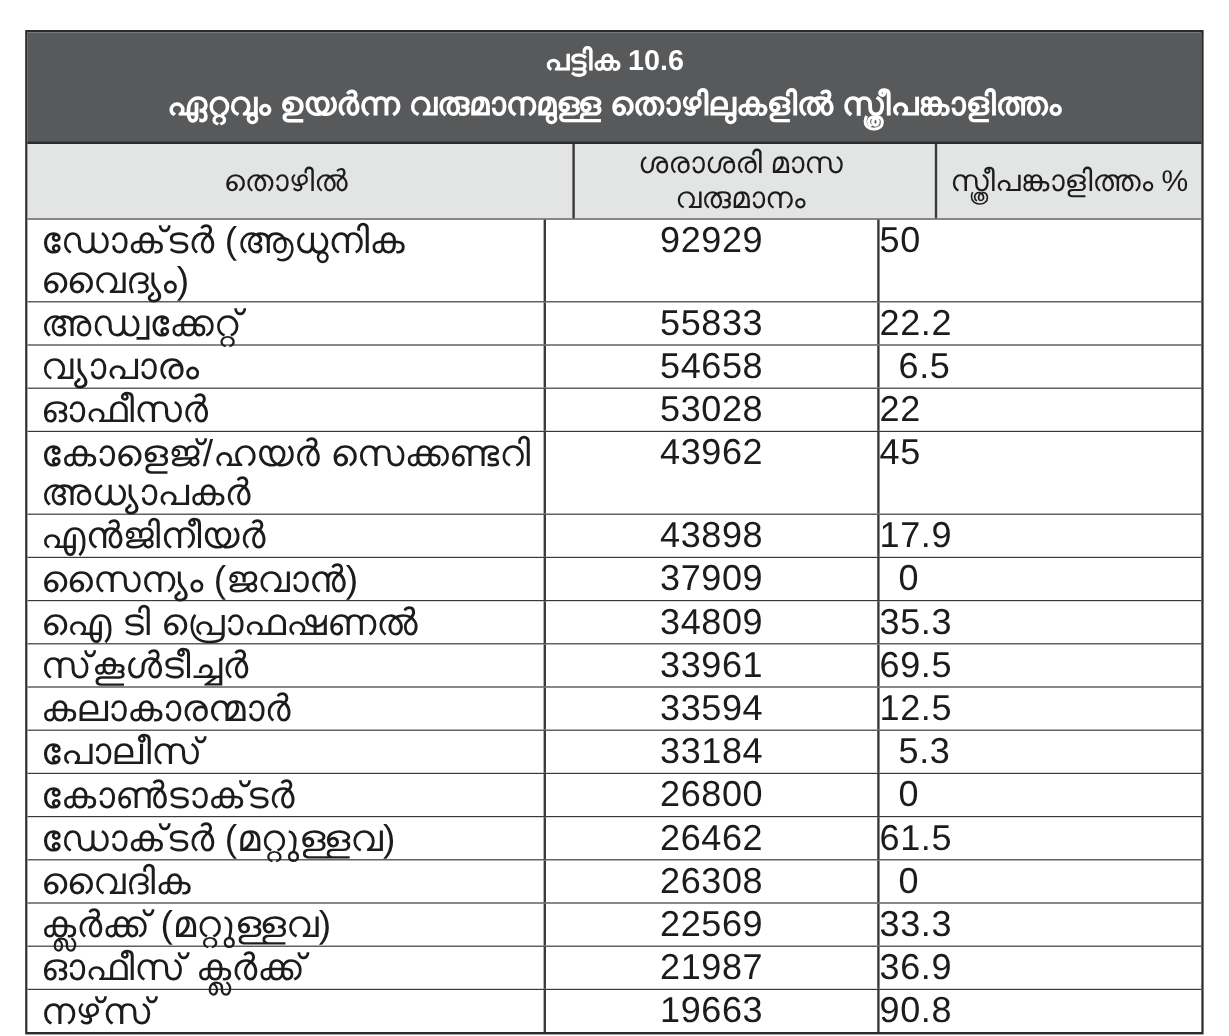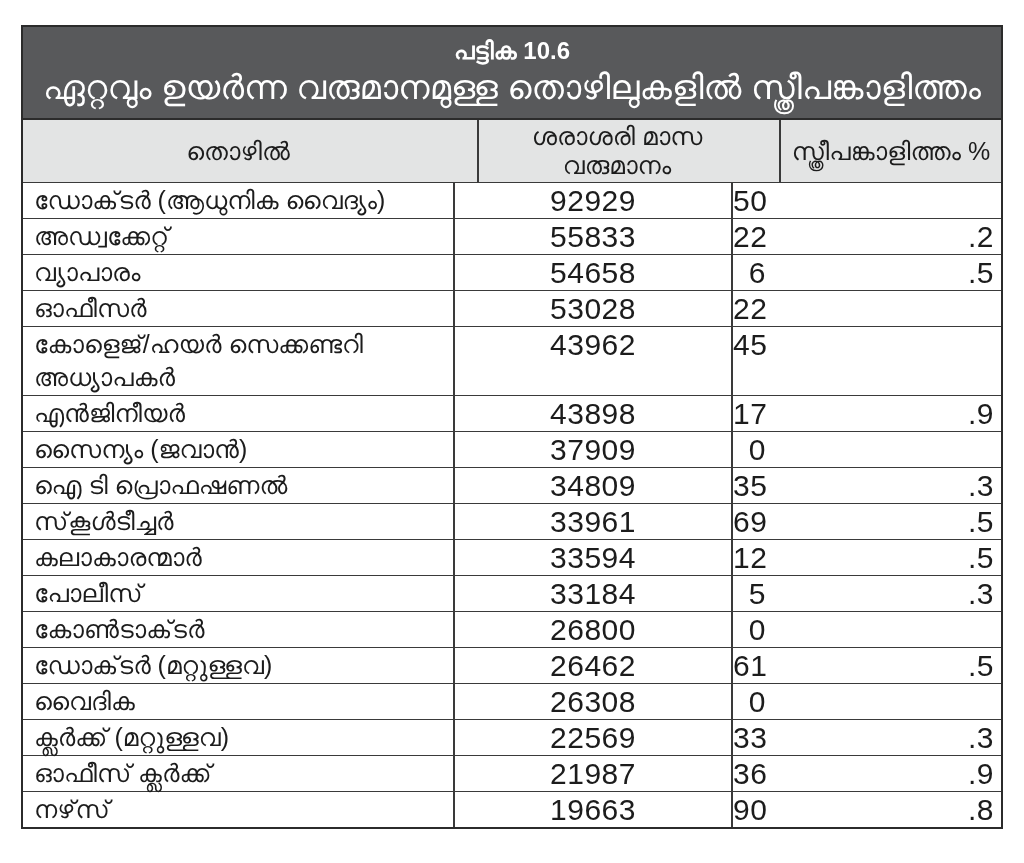--- a/index.html
+++ b/index.html
@@ -29,23 +29,23 @@
     text-align: center;
     padding: 7px 10px 11px 10px;
     border-bottom: 2px solid var(--border_dark, #2b2b2b);
   }
   .title-line1 {
     font-size: 24px;
     line-height: 33px;
     font-weight: 600;
   }
   .title-line2 {
-    font-size: 34px;
+    font-size: 27px;
     line-height: 40px;
-    font-weight: 400;
+    font-weight: 700;
   }
   .grid-row {
     display: grid;
     grid-template-columns: 430px 278px 1fr;
   }
   .header-row {
     background: var(--header_bg, #e3e4e4);
     color: var(--text_color, #1c1c1c);
     height: 62px;
     gap: 24px;
@@ -58,41 +58,41 @@
     font-size: 25px;
     line-height: 29px;
     text-align: center;
   }
   .body-row {
     border-top: 1px solid var(--border_mid, #3a3a3a);
     background: var(--row_bg, #ffffff);
     color: var(--text_color, #1c1c1c);
   }
   .cell {
-    font-size: 25px;
+    font-size: 31px;
     line-height: 33px;
     min-height: 33px;
   }
   .col2 { border-left: 2px solid var(--border_mid, #3a3a3a); text-align: center; }
   .col3 { border-left: 2px solid var(--border_mid, #3a3a3a); }
   .occ-cell {
     text-align: left;
     padding: 1px 8px 1px 11px;
   }
   .num {
     font-size: 30px;
     letter-spacing: 0.5px;
   }
   .inc-cell {
     text-align: center;
     padding-top: 1px;
   }
   .pct-cell {
     display: flex;
-    justify-content: space-between;
+    justify-content: flex-start;
     padding-top: 1px;
   }
   .pct-int {
     display: inline-block;
     min-width: 33px;
     text-align: right;
   }
   .pct-frac {
     display: inline-block;
     min-width: 33px;

